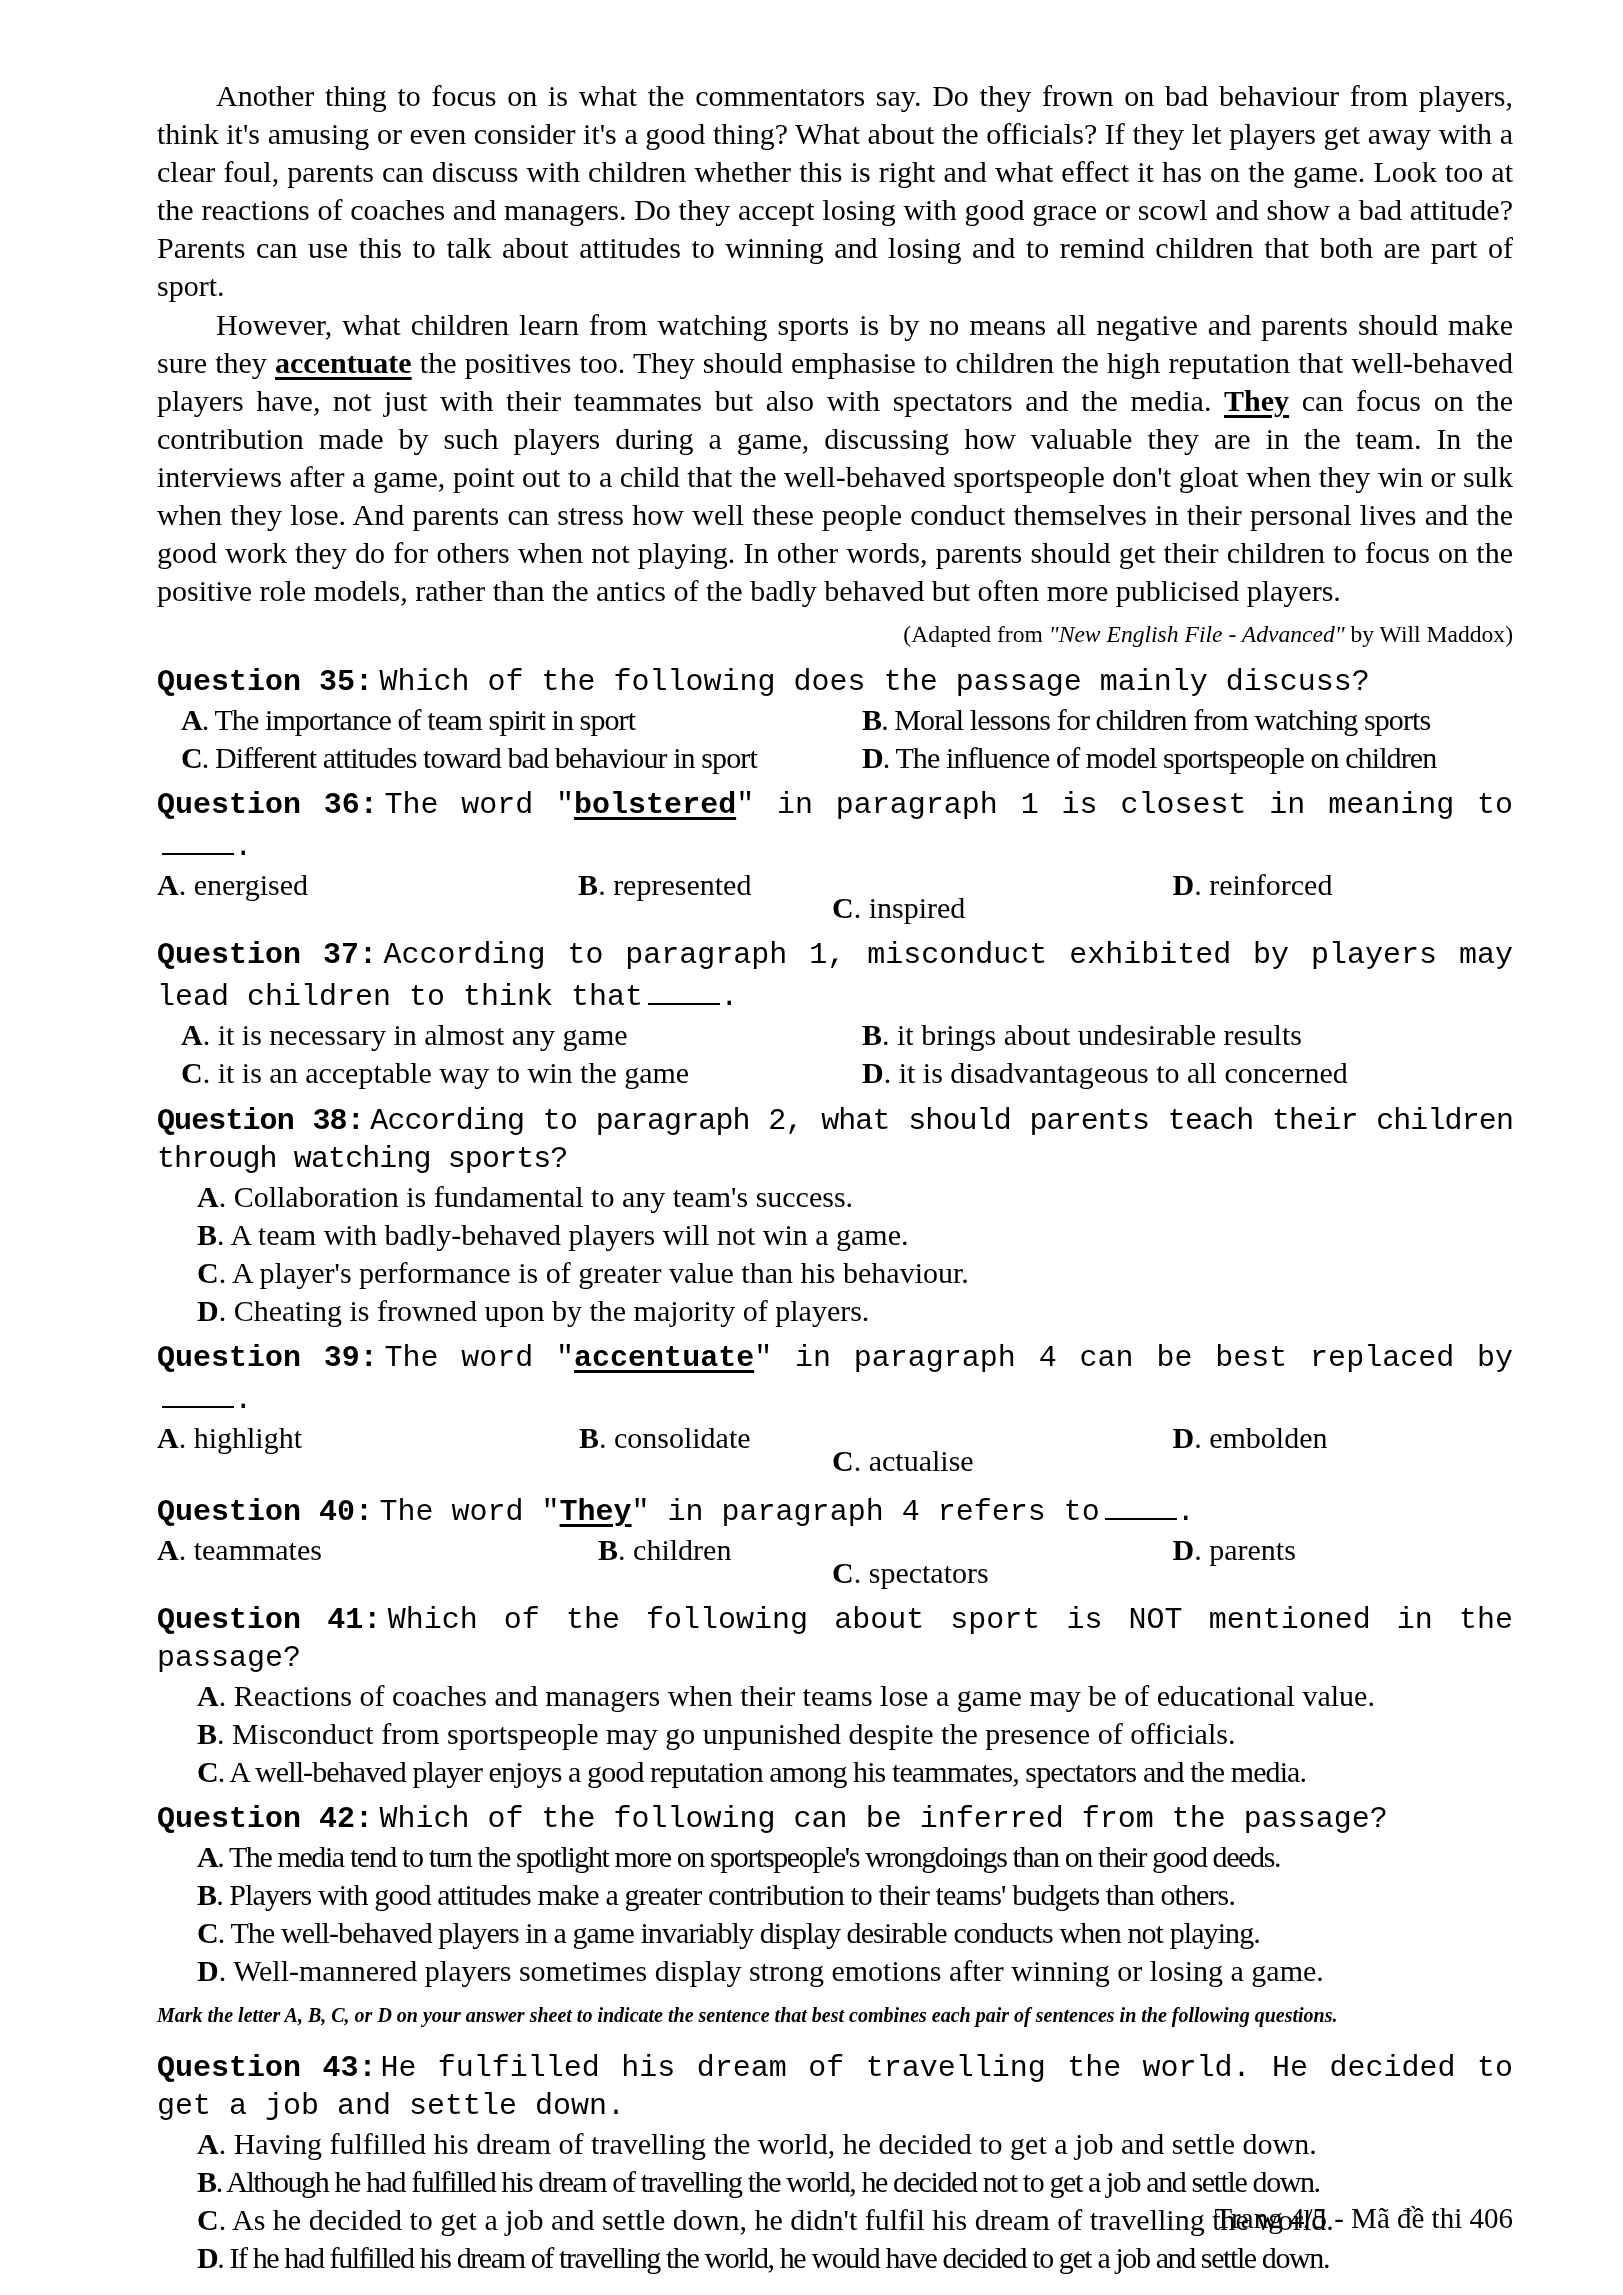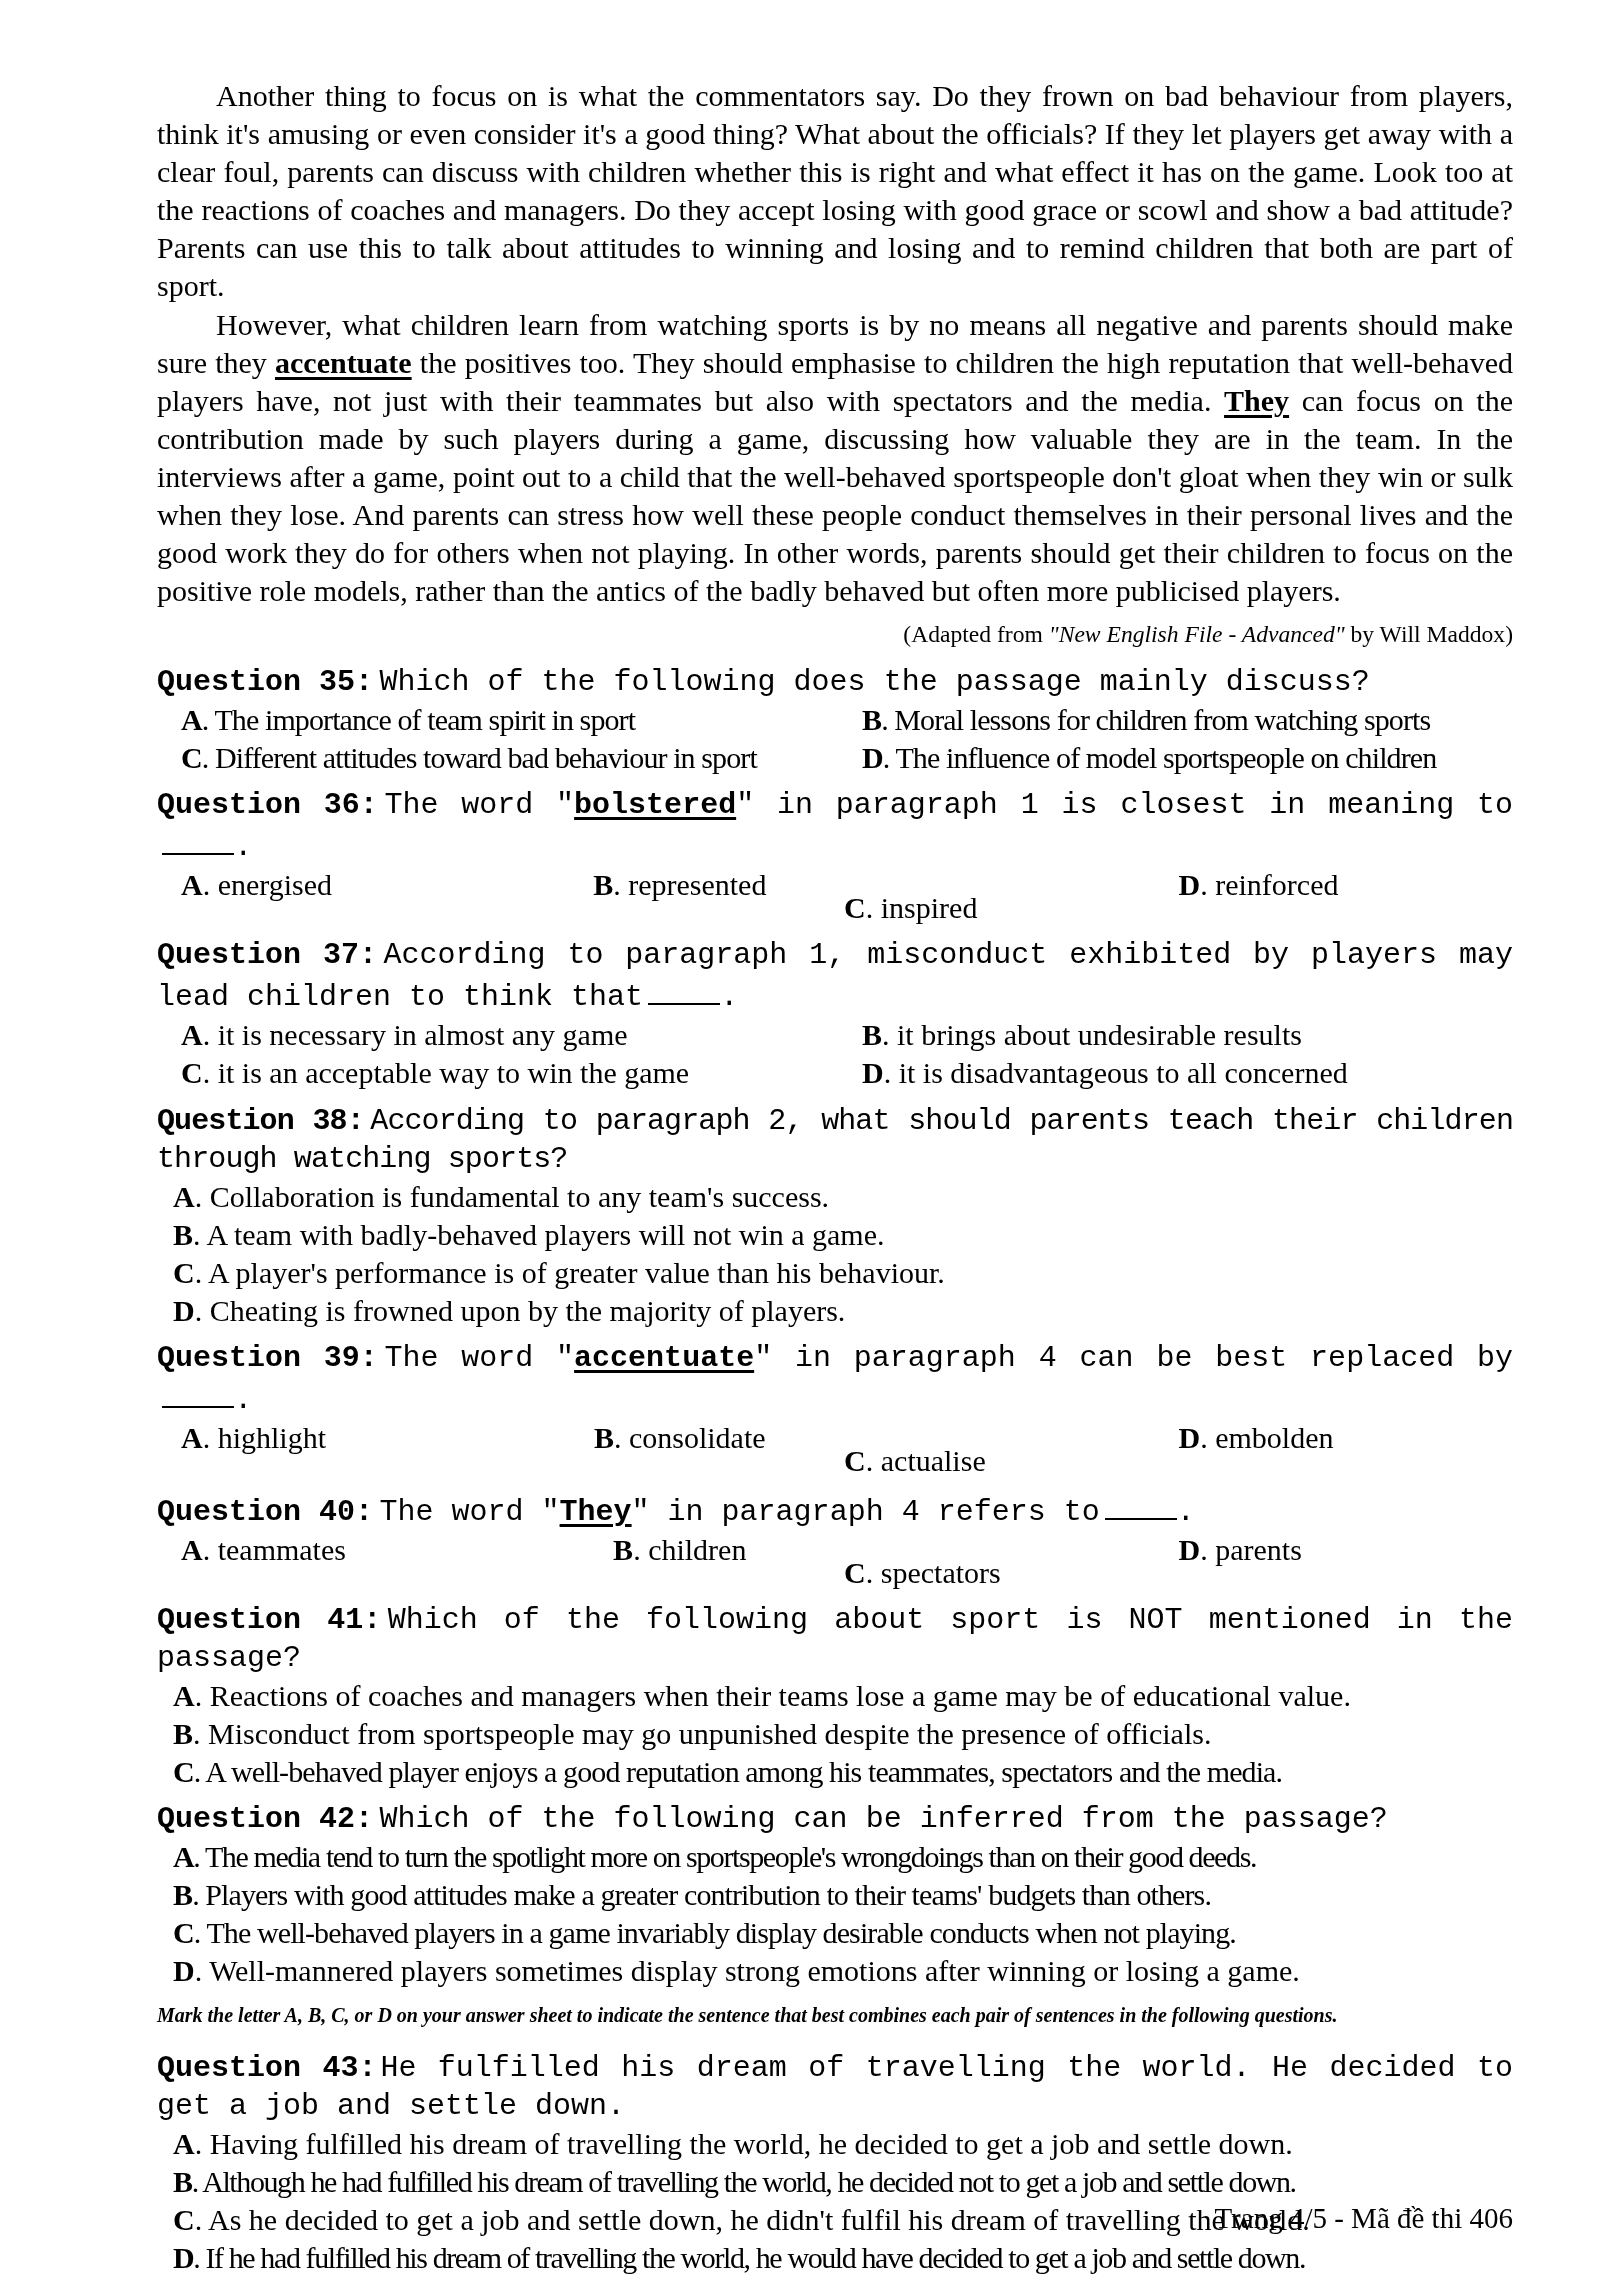--- a/index.html
+++ b/index.html
@@ -22,25 +22,25 @@
   .q-stem {
     font-size: 30px; line-height: 38px; text-align: justify; font-family: Liberation Mono, monospace;
   }
   .q-label { font-weight: bold; margin-right: 6.5px; }
   .blank { display: inline-block; width: 72px; border-bottom: 2px solid #000; height: 29px; vertical-align: baseline; margin-left: 5.2px; }
   .opts { position: relative; font-size: 30px; line-height: 38px; }
   .opt-row { display: flex; }
   .opt { white-space: nowrap; }
   .opt b { font-weight: bold; }
   .cols4 .opt { width: 344px; }
-  .cols4 .opt:first-child { margin-left: 24px; width: 344px; }
+  .cols4 .opt:first-child { width: 344px; }
   .cols4 .opt:nth-child(2) { width: 338px; text-align: center; }
   .cols4 .opt:nth-child(3) { width: 344px; margin-top: 23px; }
   .cols2 .opt:first-child { margin-left: 24px; width: 681px; }
-  .cols1 .opt { margin-left: 16px; text-align: right; }
+  .cols1 .opt { margin-left: 40px; text-align: right; }
   .condensed { letter-spacing: -0.9px; }
   .condensed2 { letter-spacing: -1.4px; }
   .instr {
     font-size: 20px; line-height: 38px; font-weight: bold; font-style: italic; text-align: justify;
     margin: -3.9px 0 15.7px 0;
   }
   .footer {
     position: absolute; right: 110px; top: 2200px; font-size: 29px; line-height: 37px;
   }
 </style>

